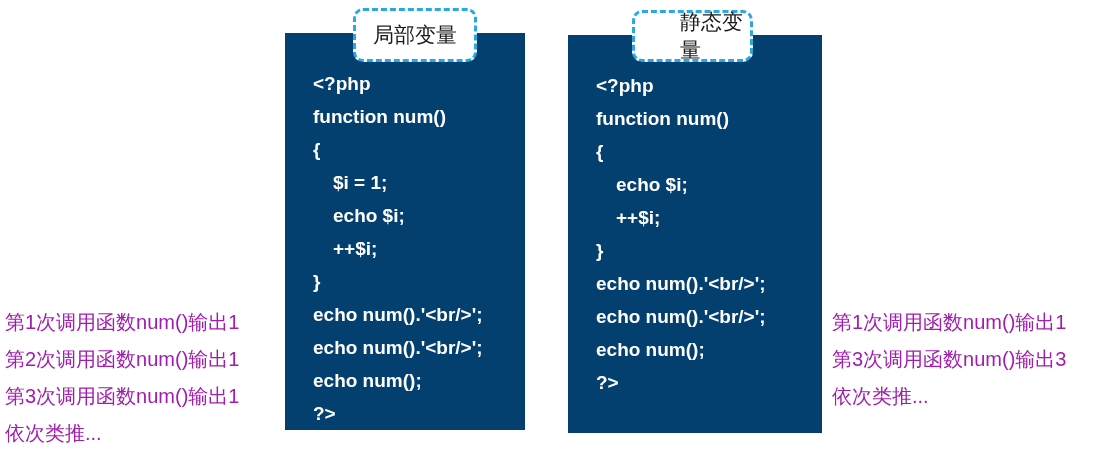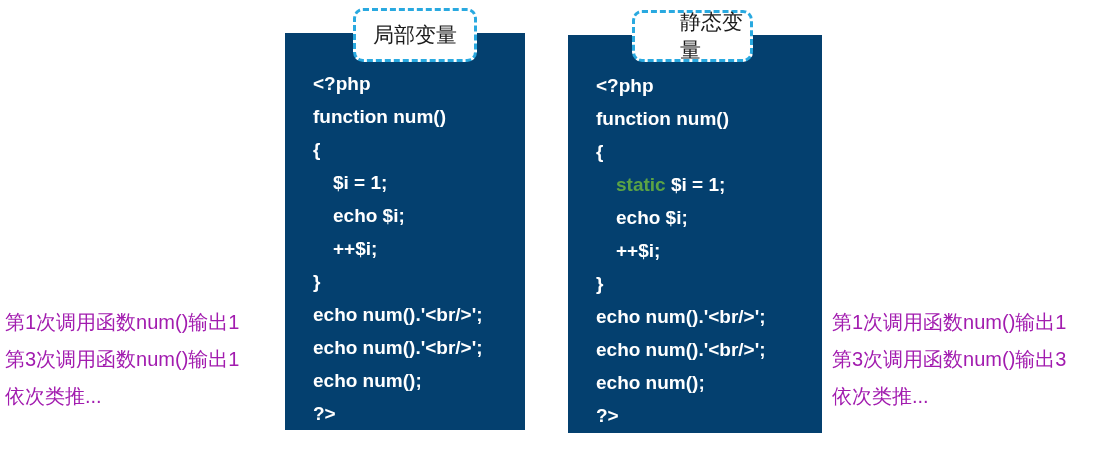--- a/index.html
+++ b/index.html
@@ -86,33 +86,33 @@
         <div class="code-line"><span>echo num();</span></div>
         <div class="code-line"><span>?&gt;</span></div>
       </div>
   </div>
 
   <div class="code-panel" id="panel-static">
     <div class="code">
         <div class="code-line"><span>&lt;?php</span></div>
         <div class="code-line"><span>function num()</span></div>
         <div class="code-line"><span>{</span></div>
-        <div class="code-line indent"><span class="kw-green">static </span><span>$i = 1;</span></div>
         <div class="code-line indent"><span>echo $i;</span></div>
         <div class="code-line indent"><span>++$i;</span></div>
         <div class="code-line"><span>}</span></div>
         <div class="code-line"><span>echo num().'&lt;br/&gt;';</span></div>
         <div class="code-line"><span>echo num().'&lt;br/&gt;';</span></div>
         <div class="code-line"><span>echo num();</span></div>
         <div class="code-line"><span>?&gt;</span></div>
       </div>
   </div>
 
   <div class="annotation" id="annotation-left">
       <div class="annotation-line">第1次调用函数num()输出1</div>
+      <div class="annotation-line">第2次调用函数num()输出1</div>
       <div class="annotation-line">第3次调用函数num()输出1</div>
       <div class="annotation-line">依次类推...</div>
     </div>
 
   <div class="annotation" id="annotation-right">
       <div class="annotation-line">第1次调用函数num()输出1</div>
       <div class="annotation-line">第3次调用函数num()输出3</div>
       <div class="annotation-line">依次类推...</div>
     </div>
 

